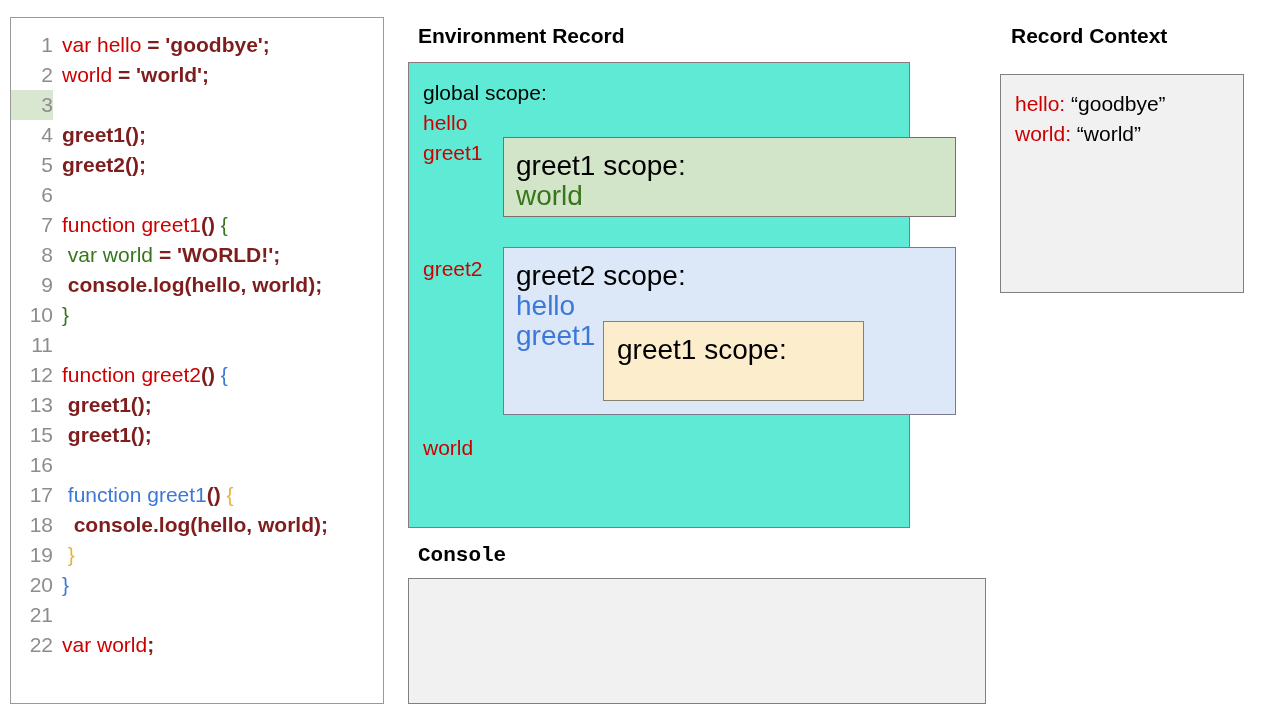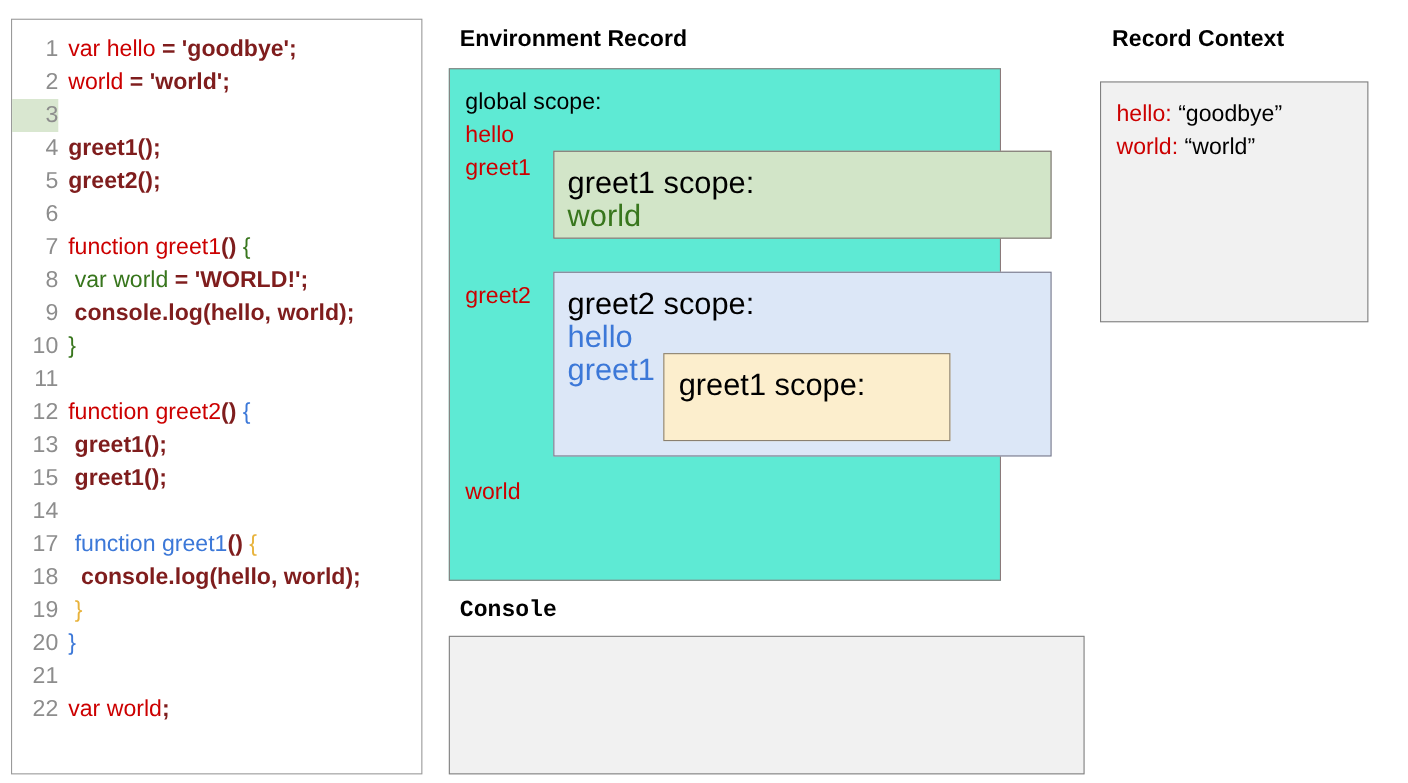--- a/index.html
+++ b/index.html
@@ -189,21 +189,21 @@
       <div class="code-line"><span class="ln">5</span><span class="code-text"><span class="tok-black">greet2();</span></span></div>
       <div class="code-line"><span class="ln">6</span><span class="code-text"></span></div>
       <div class="code-line"><span class="ln">7</span><span class="code-text"><span class="tok-red">function greet1</span><span class="tok-black">() </span><span class="tok-brace-green">{</span></span></div>
       <div class="code-line"><span class="ln">8</span><span class="code-text"><span class="tok-black"> </span><span class="tok-green">var world</span><span class="tok-black"> = 'WORLD!';</span></span></div>
       <div class="code-line"><span class="ln">9</span><span class="code-text"><span class="tok-black"> console.log(hello, world);</span></span></div>
       <div class="code-line"><span class="ln">10</span><span class="code-text"><span class="tok-brace-green">}</span></span></div>
       <div class="code-line"><span class="ln">11</span><span class="code-text"></span></div>
       <div class="code-line"><span class="ln">12</span><span class="code-text"><span class="tok-red">function greet2</span><span class="tok-black">() </span><span class="tok-brace-blue">{</span></span></div>
       <div class="code-line"><span class="ln">13</span><span class="code-text"><span class="tok-black"> greet1();</span></span></div>
       <div class="code-line"><span class="ln">15</span><span class="code-text"><span class="tok-black"> greet1();</span></span></div>
-      <div class="code-line"><span class="ln">14</span><span class="code-text"></span></div>
+      <div class="code-line"><span class="ln">16</span><span class="code-text"></span></div>
       <div class="code-line"><span class="ln">17</span><span class="code-text"><span class="tok-black"> </span><span class="tok-blue">function greet1</span><span class="tok-black">() </span><span class="tok-brace-yellow">{</span></span></div>
       <div class="code-line"><span class="ln">18</span><span class="code-text"><span class="tok-black">  console.log(hello, world);</span></span></div>
       <div class="code-line"><span class="ln">19</span><span class="code-text"><span class="tok-black"> </span><span class="tok-brace-yellow">}</span></span></div>
       <div class="code-line"><span class="ln">20</span><span class="code-text"><span class="tok-brace-blue">}</span></span></div>
       <div class="code-line"><span class="ln">21</span><span class="code-text"></span></div>
       <div class="code-line"><span class="ln">22</span><span class="code-text"><span class="tok-red">var world</span><span class="tok-black">;</span></span></div>
     </div>
 </div>
 
 <div class="section-title" id="env-title">Environment Record</div>

